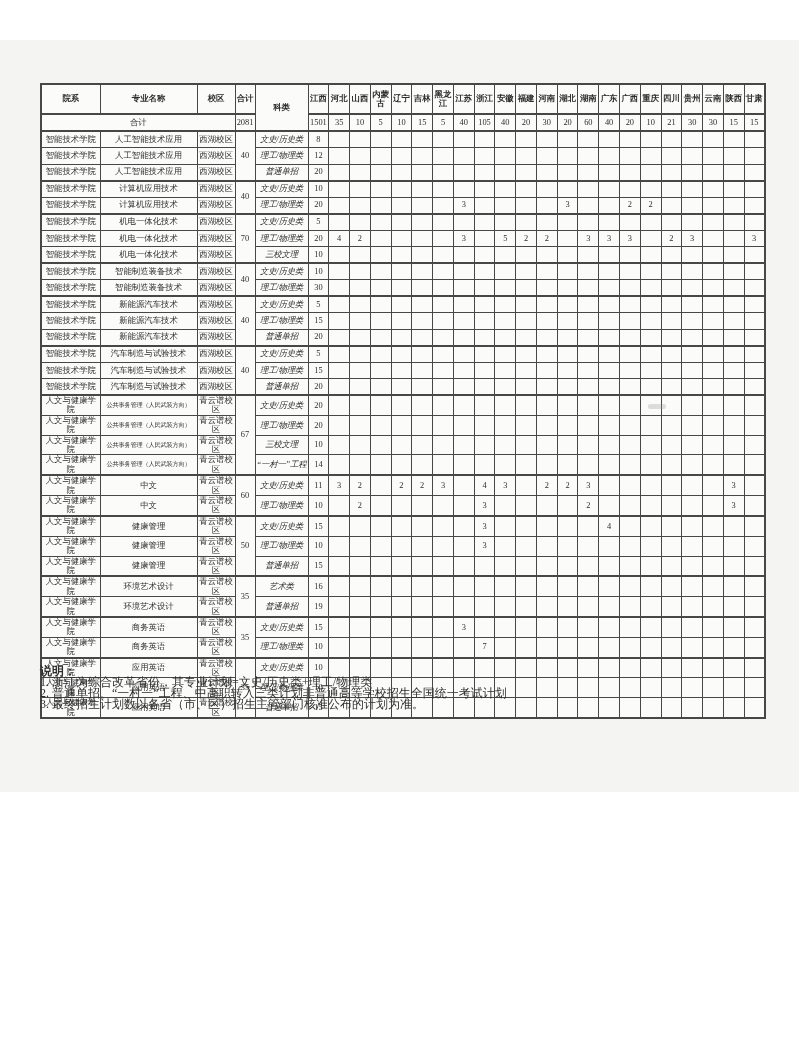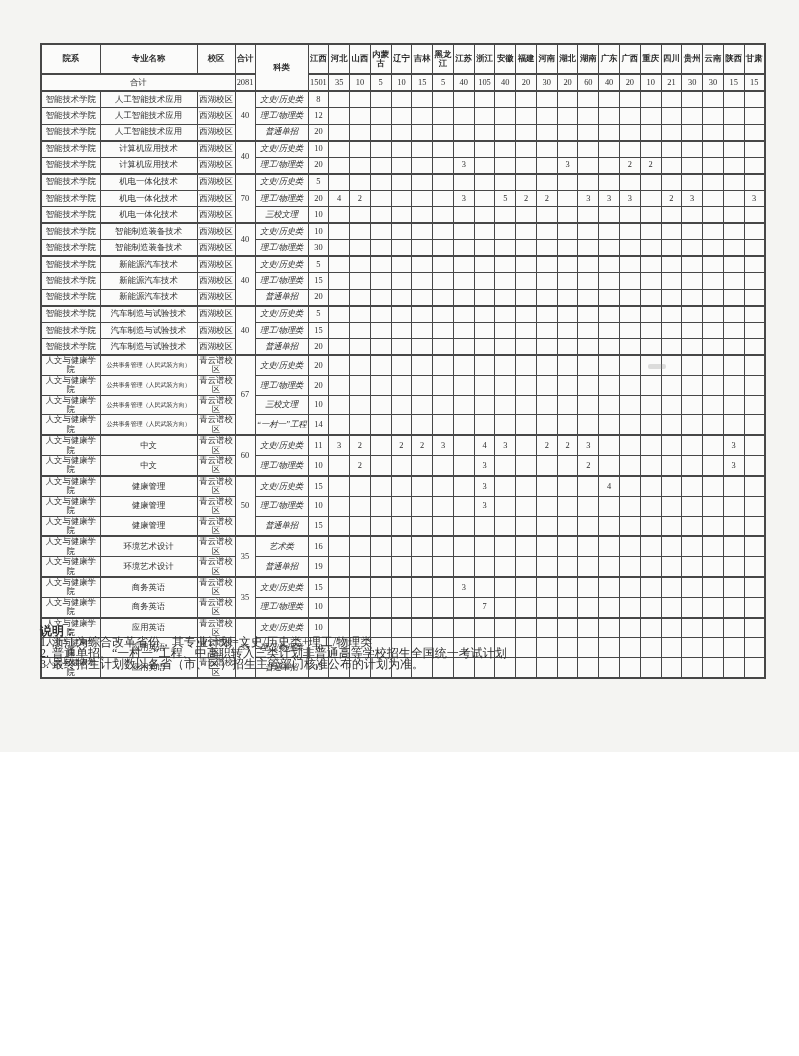--- a/index.html
+++ b/index.html
@@ -3,20 +3,21 @@
 <meta charset="utf-8">
 <style>
   html,body{margin:0;padding:0;}
   .page{
     position:relative;
     width:799px;height:752px;
     background:#f4f4f2;
     font-family:"Liberation Serif","DejaVu Serif",serif;
     color:#2e2e2e;
     overflow:hidden;
+    margin-top:40px;
   }
   table.plan{
     position:absolute;left:40px;top:43px;
     width:724px;
     border-collapse:collapse;
     table-layout:fixed;
     background:#fbfbfa;
     border:2px solid #474747;
   }
   table.plan th,table.plan td{

